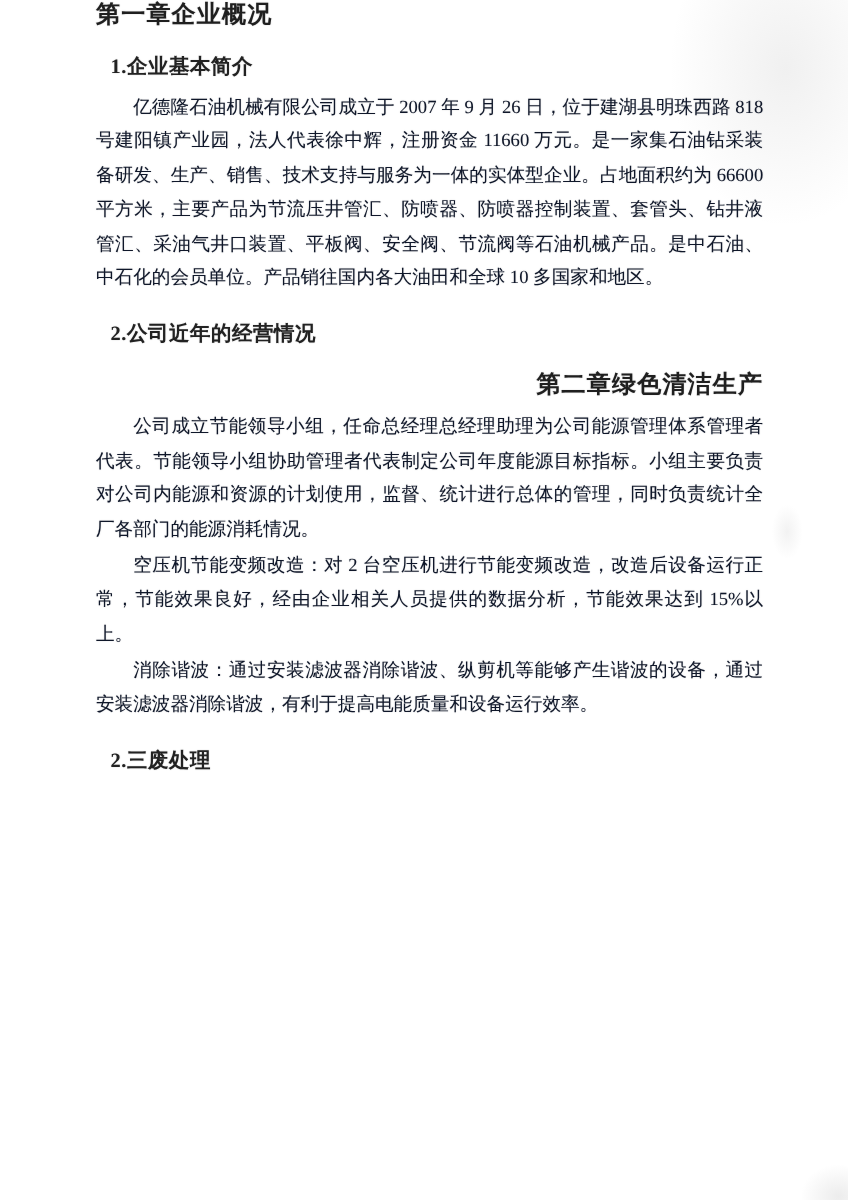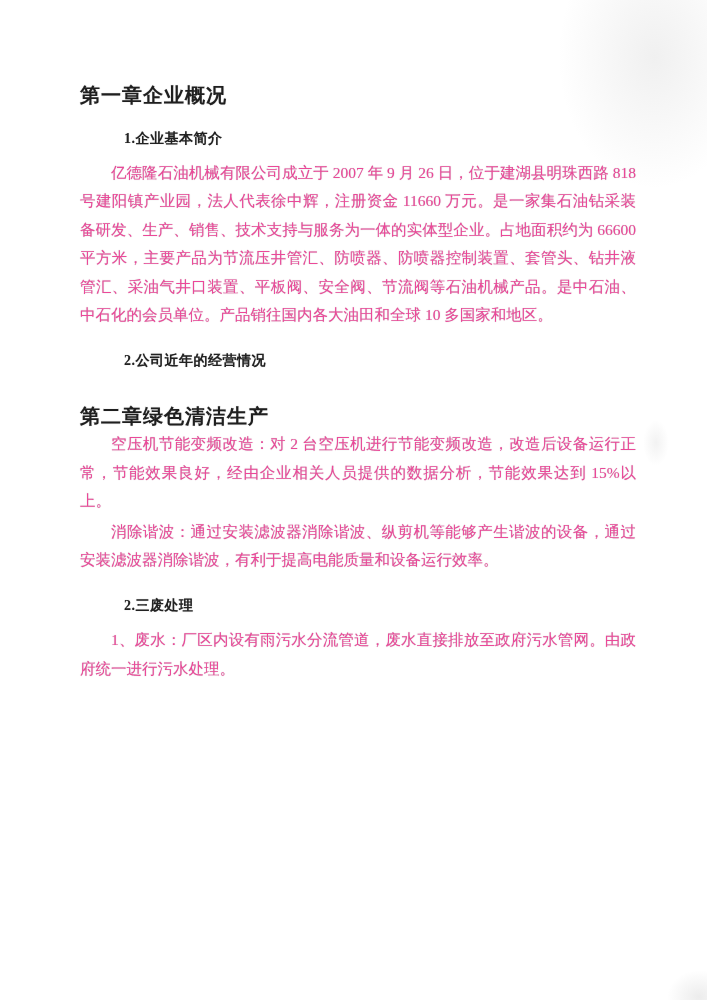--- a/index.html
+++ b/index.html
@@ -42,52 +42,51 @@
     width: 40px;
     height: 30px;
     background: radial-gradient(ellipse at 80% 90%, rgba(150,150,150,0.18), rgba(150,150,150,0.0) 70%);
     pointer-events: none;
   }
   .content {
     position: absolute;
     left: 80px;
     top: 0;
     width: 556px;
-    padding-top: 83px;
   }
   h1.chapter-heading {
     margin: 0;
     font-size: 20px;
     line-height: 24px;
     font-weight: bold;
     color: #1f1f1f;
     letter-spacing: 1px;
     text-shadow: 0 0 1px rgba(40,40,40,0.35);
   }
   h2.section-heading {
-    margin: 21px 0 0 44px;
-    font-size: 14px;
+    margin: 21px 0 0 12px;
+    font-size: 17px;
     line-height: 22px;
     font-weight: bold;
     color: #222222;
     letter-spacing: 0.5px;
     text-shadow: 0 0 1px rgba(40,40,40,0.3);
   }
   p.body-para {
     margin: 9px 0 0 0;
     font-size: 15.5px;
     line-height: 28.4px;
     text-align: justify;
     text-justify: inter-ideograph;
     text-indent: 2em;
-    color: #ec4899;
+    color: #0f172a;
     text-shadow: 0 0 1px rgba(70,70,70,0.35);
   }
   p.tight { margin-top: 2px; }
-  h1#chapter-2 { margin-top: 32px; }
+  h1#chapter-2 { margin-top: 20px; text-align: right; }
 </style>
 </head>
 <body>
 
 <div class="page">
 
   <div class="smudge-top-right"></div>
   <div class="smudge-mid-right"></div>
   <div class="smudge-bottom-right"></div>
 
@@ -98,25 +97,25 @@
     <h2 class="section-heading">1.企业基本简介</h2>
 
     <p class="body-para">亿德隆石油机械有限公司成立于 2007 年 9 月 26 日，位于建湖县明珠西路 818 号建阳镇产业园，法人代表徐中辉，注册资金 11660 万元。是一家集石油钻采装备研发、生产、销售、技术支持与服务为一体的实体型企业。占地面积约为 66600 平方米，主要产品为节流压井管汇、防喷器、防喷器控制装置、套管头、钻井液管汇、采油气井口装置、平板阀、安全阀、节流阀等石油机械产品。是中石油、中石化的会员单位。产品销往国内各大油田和全球 10 多国家和地区。</p>
 
     <h2 class="section-heading">2.公司近年的经营情况</h2>
 
 
     <h1 class="chapter-heading" id="chapter-2">第二章绿色清洁生产</h1>
 
 
+    <p class="body-para">公司成立节能领导小组，任命总经理总经理助理为公司能源管理体系管理者代表。节能领导小组协助管理者代表制定公司年度能源目标指标。小组主要负责对公司内能源和资源的计划使用，监督、统计进行总体的管理，同时负责统计全厂各部门的能源消耗情况。</p>
 
 
     <p class="body-para tight">空压机节能变频改造：对 2 台空压机进行节能变频改造，改造后设备运行正常，节能效果良好，经由企业相关人员提供的数据分析，节能效果达到 15%以上。</p>
 
 
     <p class="body-para tight">消除谐波：通过安装滤波器消除谐波、纵剪机等能够产生谐波的设备，通过安装滤波器消除谐波，有利于提高电能质量和设备运行效率。</p>
 
     <h2 class="section-heading">2.三废处理</h2>
 
-    <p class="body-para">1、废水：厂区内设有雨污水分流管道，废水直接排放至政府污水管网。由政府统一进行污水处理。</p>
 
   </div>
 </div>
 
 </body></html>

